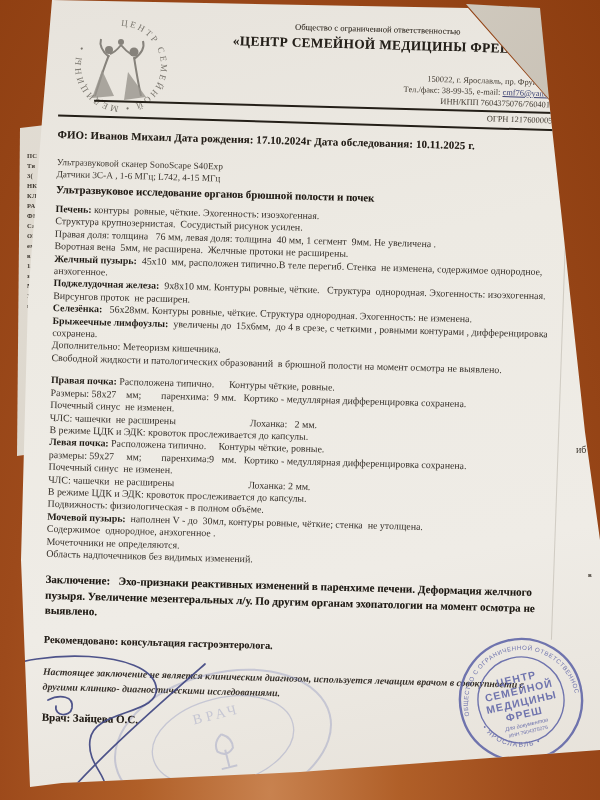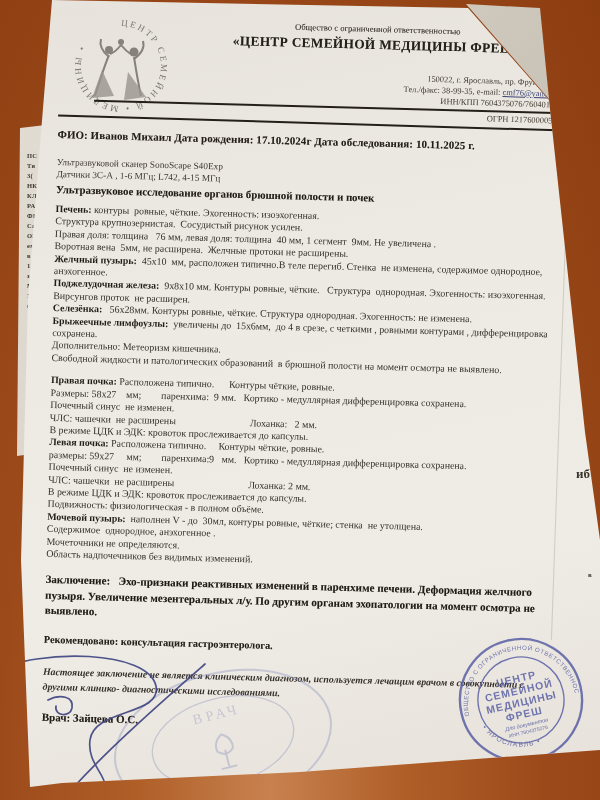--- a/index.html
+++ b/index.html
@@ -42,21 +42,21 @@
   .rl{white-space:pre-wrap;color:#36302a;}
   .rl b{color:#221d17;}
   .conclusion{margin-top:12px;font-size:11.1px;font-weight:bold;line-height:15.4px;color:#1f1b15;white-space:pre-wrap;}
   .recommend{margin-top:15px;font-size:10.3px;font-weight:bold;color:#26211b;}
   .disclaimer{margin-top:19px;font-size:9.8px;font-style:italic;font-weight:bold;line-height:15px;color:#36302a;}
   .doctor{margin-top:17px;font-size:11px;font-weight:bold;color:#221d17;}
   
   .doc-stamp{position:absolute;left:88px;top:656px;width:270px;height:160px;opacity:.34;}
   .signature{position:absolute;left:-10px;top:636px;width:330px;height:210px;}
   .seal{position:absolute;left:451px;top:630px;width:140px;height:140px;transform:rotate(-13deg);opacity:.85;}
-  .edge-frag-r1{position:absolute;left:576px;top:466px;font-size:13px;font-weight:bold;color:#3a342c;}
+  .edge-frag-r1{position:absolute;left:576px;top:444px;font-size:10px;font-weight:normal;color:#3a342c;}
   .edge-frag-r2{position:absolute;left:588px;top:571px;font-size:7px;font-weight:bold;color:#3a342c;}
   .soft{text-shadow:0 0 .5px rgba(40,30,20,.35);}
 </style>
 </head>
 <body>
 
 <div class="photo">
 
   <div class="under-sheet"></div>
   <div class="frag-col">

